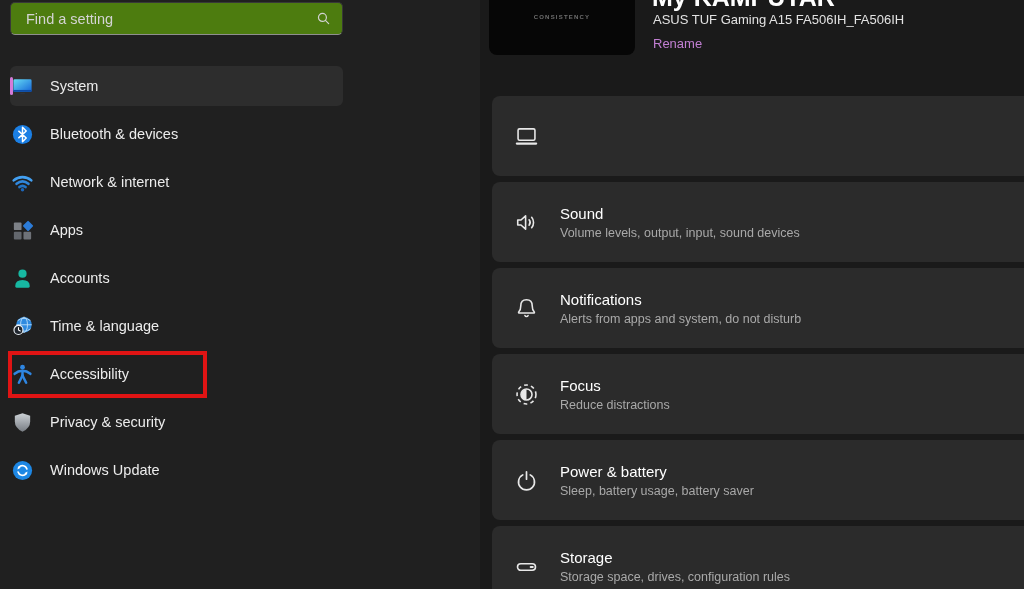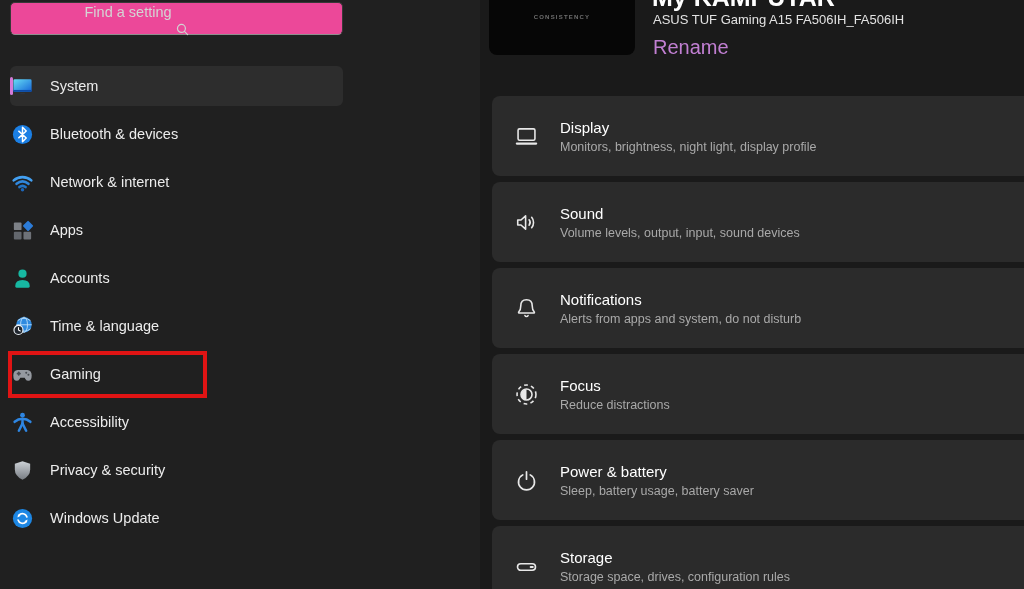--- a/index.html
+++ b/index.html
@@ -7,24 +7,23 @@
     position:relative; width:1024px; height:589px; overflow:hidden;
     background:#202020;
     font-family:"Liberation Sans", sans-serif;
     -webkit-font-smoothing:antialiased;
   }
   .main-bg { position:absolute; left:480px; top:0; right:0; bottom:0; background:#1a1a1a; }
 
   
   .search-box {
     position:absolute; left:10px; top:2px; width:333px; height:33px;
-    background:#ec4899; border:1px solid #383838; border-bottom:1px solid #8f8f8f;
+    background:#4d7c0f; border:1px solid #383838; border-bottom:1px solid #8f8f8f;
     border-radius:5px; display:flex; align-items:center; box-sizing:border-box;
     padding:0 10px 0 13px;
-    flex-direction:column;
   }
   .search-box input {
     flex:1; background:transparent; border:none; outline:none;
     color:#f0f0f0; font-size:14.5px; font-family:"Liberation Sans", sans-serif;
   }
   .search-box input::placeholder { color:#d4d4d4; opacity:1; }
   .search-glyph { width:17px; height:17px; flex:0 0 auto; margin-left:8px; }
 
   .nav { position:absolute; left:10px; top:66px; width:333px; display:flex; flex-direction:column; gap:8px; }
   .nav-item {
@@ -59,21 +58,21 @@
     font-weight:bold;
   }
   .device-name {
     position:absolute; left:652px; top:-17px; height:28px; line-height:28px;
     font-size:25px; font-weight:700; color:#ffffff; white-space:nowrap; z-index:2;
   }
   .device-model {
     position:absolute; left:653px; top:12px; font-size:13px; color:#e2e2e2; z-index:2;
   }
   .rename-link {
-    position:absolute; left:653px; top:36px; font-size:20px;
+    position:absolute; left:653px; top:36px; font-size:13px;
     color:var(--rename,#c17fd2); z-index:2; cursor:pointer;
   }
 
   
   .card {
     position:absolute; left:492px; width:545px; height:80px;
     background:#2b2b2b; border-radius:8px; display:flex; align-items:center; z-index:1;
   }
   .card-icon { width:27px; height:27px; margin-left:21px; flex:0 0 auto; display:flex; align-items:center; justify-content:center; }
   .card-icon svg { width:27px; height:27px; }
@@ -171,35 +170,20 @@
             <circle cx="7.8" cy="15.6" r="4.7" fill="#20262e" stroke="#e9eef4" stroke-width="1.2"></circle>
             <path d="M7.8 13.2 v2.4 l1.9 1.1" stroke="#fff" stroke-width="1.1" fill="none" stroke-linecap="round"></path>
           </svg>
         </span>
     <span class="nav-label">Time &amp; language</span>
   </div>
       <div class="nav-item">
 
     <span class="nav-icon">
           <svg viewBox="0 0 24 24">
-            <path d="M7 7.2 h10 q4.6 0.4 4.6 5.8 q0 5.6-3.5 5.6 q-2 0-3.1-2 l-0.7-1.3 h-4.6 l-0.7 1.3 q-1.1 2-3.1 2 q-3.5 0-3.5-5.6 q0-5.4 4.6-5.8z" fill="#9599a0"></path>
-            <g fill="#474b51">
-              <rect x="5.9" y="10.3" width="4.4" height="1.7" rx="0.8"></rect>
-              <rect x="7.25" y="8.95" width="1.7" height="4.4" rx="0.8"></rect>
-              <circle cx="15.9" cy="10.2" r="1.05"></circle>
-              <circle cx="18.2" cy="12.3" r="1.05"></circle>
-            </g>
-          </svg>
-        </span>
-    <span class="nav-label">Gaming</span>
-  </div>
-      <div class="nav-item">
-
-    <span class="nav-icon">
-          <svg viewBox="0 0 24 24">
             <circle cx="12" cy="4.4" r="2.5" fill="#2e86e2"></circle>
             <g stroke="#2e86e2" stroke-width="2.6" fill="none" stroke-linecap="round" stroke-linejoin="round">
               <path d="M3.8 11.3 Q7.5 8.2 12 8.2 Q16.5 8.2 20.2 11.3"></path>
               <path d="M12 8.4 V13"></path>
               <path d="M12 13 L8.2 20.6"></path>
               <path d="M12 13 L15.8 20.6"></path>
             </g>
           </svg>
         </span>
     <span class="nav-label">Accessibility</span>
@@ -246,24 +230,20 @@
   <div class="rename-link">Rename</div>
 
   <div id="cards-container">
       <div class="card" style="top: 96px;">
     <span class="card-icon">
           <svg viewBox="0 0 24 24" fill="none" stroke="#e8e8e8" stroke-width="1.4">
             <rect x="4.5" y="5.2" width="15" height="10.2" rx="1.3"></rect>
             <path d="M3.4 18.3 h17.2" stroke-width="1.9" stroke-linecap="round"></path>
           </svg>
         </span>
-    <div class="card-text">
-      <div class="card-title">Display</div>
-      <div class="card-subtitle">Monitors, brightness, night light, display profile</div>
-    </div>
   </div>
       <div class="card" style="top: 182px;">
     <span class="card-icon">
           <svg viewBox="0 0 24 24" fill="none" stroke="#e8e8e8" stroke-width="1.4" stroke-linecap="round" stroke-linejoin="round">
             <path d="M4.2 9.8 v4.4 h2.9 l4.1 3.7 V6.1 L7.1 9.8 Z"></path>
             <path d="M14.3 9.6 a3.7 3.7 0 0 1 0 4.8"></path>
             <path d="M16.6 7.4 a7.2 7.2 0 0 1 0 9.2"></path>
           </svg>
         </span>
     <div class="card-text">

